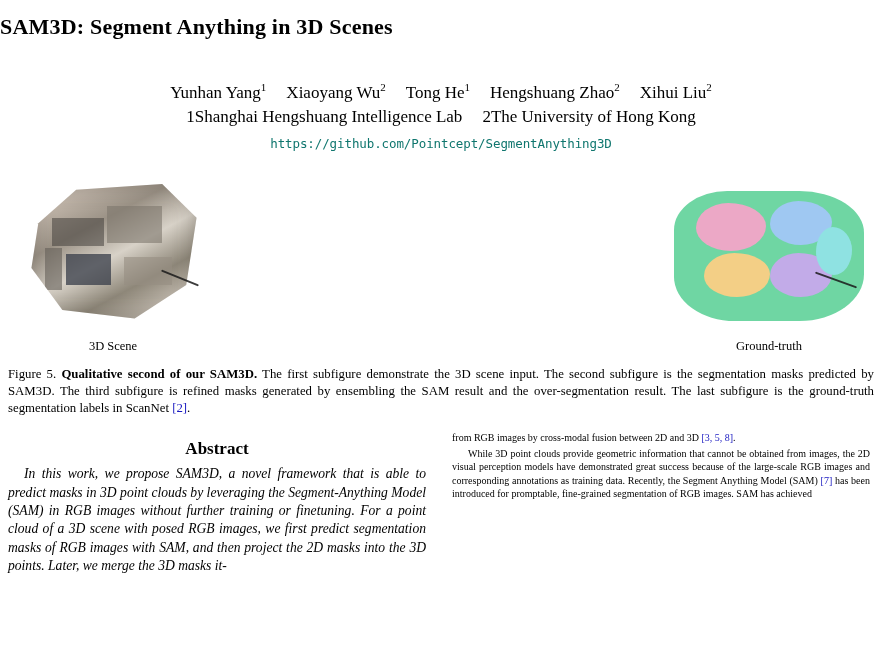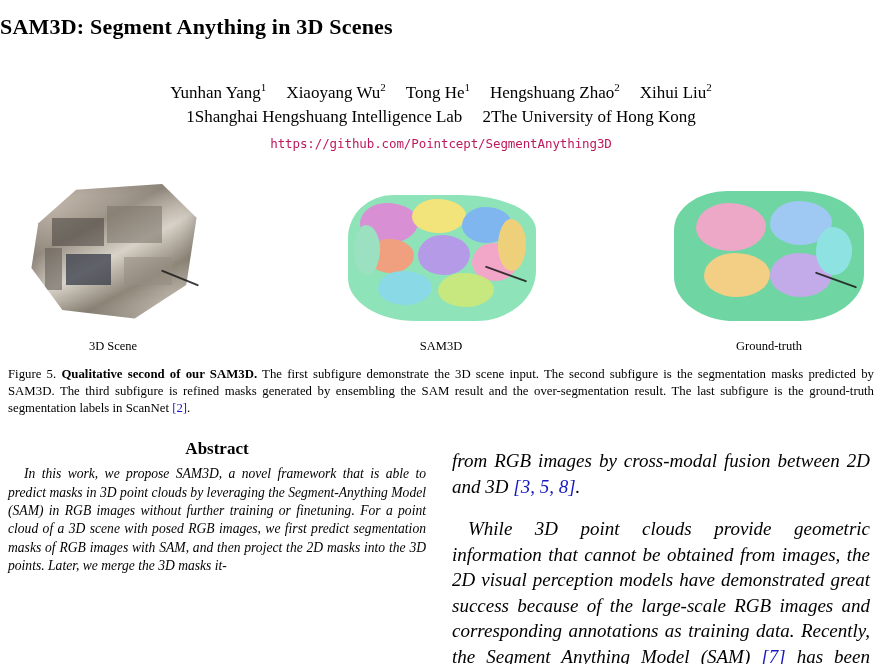--- a/index.html
+++ b/index.html
@@ -49,21 +49,21 @@
   }
   .affil {
     margin: 0 10px;
     white-space: nowrap;
   }
   .url {
     text-align: center;
     margin-top: 9px;
     font-family: "DejaVu Sans Mono", monospace;
     font-size: 12.5px;
-    color: #be185d;
+    color: #0f766e;
     letter-spacing: -0.1px;
   }
 
   
   .figure-row {
     display: flex;
     justify-content: space-between;
     align-items: flex-end;
     margin: 22px 8px 0 8px;
     padding: 0 2px;
@@ -144,25 +144,24 @@
     margin: 8px 0 6px 0;
   }
   .abstract-body {
     font-style: italic;
     font-size: 13.6px;
     line-height: 1.35;
     text-align: justify;
     text-indent: 16px;
   }
   .body-par {
-    font-size: 19px;
+    font-size: 10px;
     line-height: 1.34;
     text-align: justify;
-    margin: 17px 0 2px 0;
-    font-style: italic;
+    margin: 0 0 2px 0;
   }
   .body-par.indent { text-indent: 16px; }
 </style>
 </head>
 <body>
 
 <div class="page">
 
   <div class="title">SAM3D: Segment Anything in 3D Scenes</div>
 
@@ -185,37 +184,20 @@
           <div class="room r2"></div>
           <div class="room r3"></div>
           <div class="room r4"></div>
           <div class="room r5"></div>
         </div>
         <div class="shadow-mark" style="left:150px; top:104px; width:40px; transform:rotate(22deg);"></div>
       </div>
       <div class="fig-caption">3D Scene</div>
     </div>
 
-    <div class="fig-cell">
-      <div class="fig-canvas">
-        <div class="blob" style="left:10px; top:22px; width:188px; height:126px; background:#8fe3b8; border-radius:24% 40% 32% 36% / 34% 28% 40% 34%;"></div>
-        <div class="blob" style="left:22px; top:30px; width:58px; height:40px; background:#d98fd3;"></div>
-        <div class="blob" style="left:74px; top:26px; width:54px; height:34px; background:#f2e37a;"></div>
-        <div class="blob" style="left:124px; top:34px; width:50px; height:36px; background:#7fb6ef;"></div>
-        <div class="blob" style="left:30px; top:66px; width:46px; height:34px; background:#f0a07e;"></div>
-        <div class="blob" style="left:80px; top:62px; width:52px; height:40px; background:#b59ae8;"></div>
-        <div class="blob" style="left:134px; top:70px; width:46px; height:38px; background:#f3a7c8;"></div>
-        <div class="blob" style="left:40px; top:98px; width:54px; height:34px; background:#8ad9e6;"></div>
-        <div class="blob" style="left:100px; top:100px; width:56px; height:34px; background:#c6e87f;"></div>
-        <div class="blob" style="left:16px; top:52px; width:26px; height:50px; background:#9be0c0;"></div>
-        <div class="blob" style="left:160px; top:46px; width:28px; height:52px; background:#efd07a;"></div>
-        <div class="shadow-mark" style="left:146px; top:100px; width:44px; transform:rotate(20deg);"></div>
-      </div>
-      <div class="fig-caption">SAM3D</div>
-    </div>
 
 
     <div class="fig-cell">
       <div class="fig-canvas">
         <div class="blob" style="left:8px; top:18px; width:190px; height:130px; background:#6fd6a3; border-radius:28% 34% 34% 32% / 30% 32% 36% 34%;"></div>
         <div class="blob" style="left:30px; top:30px; width:70px; height:48px; background:#eca8c6;"></div>
         <div class="blob" style="left:104px; top:28px; width:62px; height:44px; background:#9fc8f2;"></div>
         <div class="blob" style="left:38px; top:80px; width:66px; height:44px; background:#f3cf86;"></div>
         <div class="blob" style="left:104px; top:80px; width:62px; height:44px; background:#c2abe8;"></div>
         <div class="blob" style="left:150px; top:54px; width:36px; height:48px; background:#8fe2e2;"></div>

